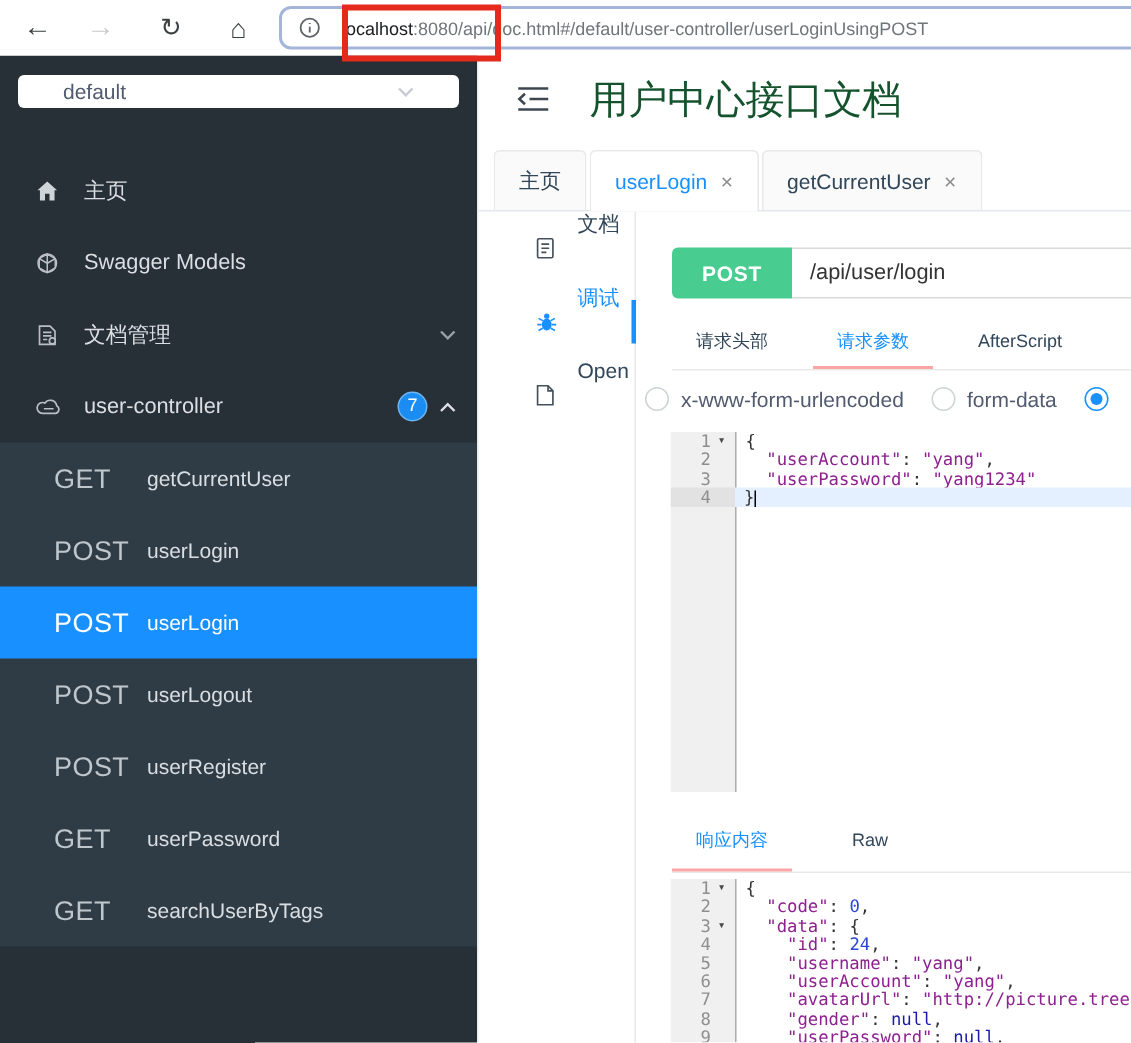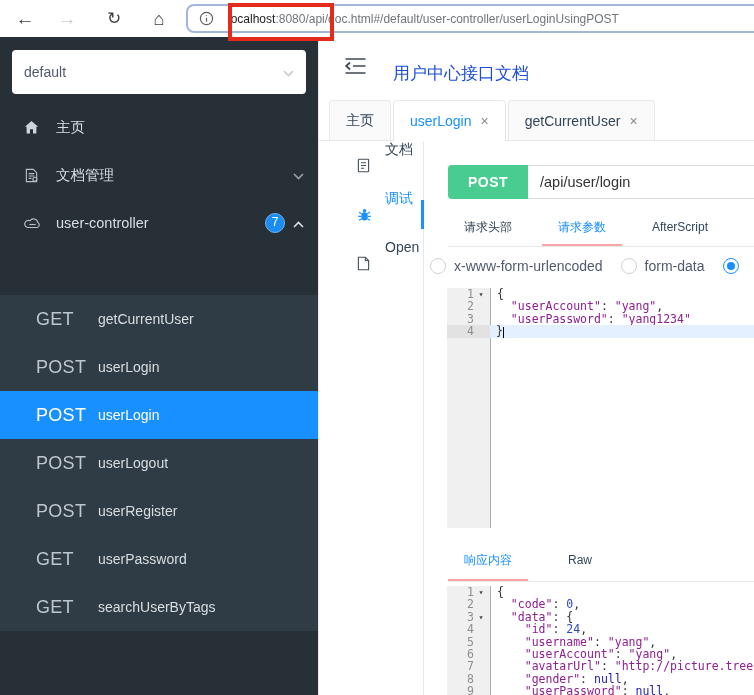--- a/index.html
+++ b/index.html
@@ -15,42 +15,42 @@
     border:2px solid #a3b6da; border-radius:8px; background:#fff; display:flex; align-items:center; }
   .addr-info { margin-left:11px; display:flex; align-items:center; }
   .addr-url { margin-left:14px; font-size:12px; white-space:nowrap; }
   .u-host { color:#1b1c1e; }
   .u-gray { color:#70757a; }
   .url-hl { position:absolute; left:228px; top:3px; width:106px; height:38px;
     border:4px solid #e32a1d; z-index:40; pointer-events:none; }
 
   
   .sidebar { position:absolute; left:0; top:37px; width:318px; height:658px; background:#272f37; z-index:5; }
-  .group-select { position:absolute; left:12px; top:13px; width:294px; height:44px; background:#fff;
-    border-radius:4px; display:flex; align-items:center; padding:0 12px; }
+  .group-select { position:absolute; left:12px; top:13px; width:294px; height:22px; background:#fff;
+    border-radius:4px; display:flex; align-items:center; padding:0 30px; }
   .group-select .val { flex:1; font-size:14px; color:#515a6e; }
   .nav-menu { position:absolute; left:0; top:66px; width:318px; }
   .nav-item { height:48px; display:flex; align-items:center; padding:0 14px 0 24px; cursor:pointer; }
   .nav-icon { width:22px; display:flex; align-items:center; }
   .nav-label { margin-left:10px; font-size:14.5px; color:#dbdfe3; flex:1; }
   .badge { min-width:20px; height:20px; border-radius:10px; background:#1b8df2; border:1.5px solid #6fb5f2;
     color:#fff; font-size:12px; line-height:17px; text-align:center; margin-right:8px; }
   .api-list { position:absolute; left:0; top:258px; width:318px; background:#303c45; }
   .api-item { height:48px; display:flex; align-items:center; padding-left:36px; cursor:pointer; }
   .api-item .m { width:62px; font-size:18px; color:#bfc6cc; letter-spacing:.3px; }
   .api-item .n { font-size:14px; color:#d9dee2; }
   .api-item.selected { background:#1890ff; }
   .api-item.selected .m, .api-item.selected .n { color:#fff; }
 
   
   .main { position:absolute; left:318px; top:37px; width:436px; height:658px; background:#fff;
     border-left:1px solid #e8eaed; }
   .hdr { position:relative; height:58px; }
   .fold-btn { position:absolute; left:25px; top:20px; cursor:pointer; }
-  .page-title { position:absolute; left:74px; top:25px; font-size:17px; color:#1d4ed8; }
+  .page-title { position:absolute; left:74px; top:12px; font-size:26px; color:#14532d; }
 
   .tabs-bar { position:relative; height:46px; border-bottom:1px solid #e4e7ed; padding:6px 0 0 10px;
     display:flex; align-items:flex-end; }
   .doc-tab { height:40px; display:flex; align-items:center; padding:0 16px; margin-right:2px;
     background:#fafafa; border:1px solid #e8e8e8; border-bottom:none; border-radius:4px 4px 0 0;
     font-size:14px; color:#314659; cursor:pointer; position:relative; }
   .doc-tab.active { background:#fff; color:#1890ff; z-index:2; height:41px; margin-bottom:-1px; }
   .doc-tab .x { margin-left:9px; color:#8c8c8c; font-size:14px; }
 
   .content { position:absolute; left:0; top:104px; right:0; bottom:0; display:flex; }
@@ -132,20 +132,29 @@
       <div class="nav-item">
         <span class="nav-icon">
           <svg width="15" height="15" viewBox="0 0 16 16">
             <path d="M8 1 L15 7.2 H13.2 V14.5 H9.6 V9.8 H6.4 V14.5 H2.8 V7.2 H1 Z" fill="#cfd4d9"></path>
           </svg>
         </span>
         <span class="nav-label">主页</span>
       </div>
       <div class="nav-item">
         <span class="nav-icon">
+          <svg width="15" height="15" viewBox="0 0 16 16" fill="none" stroke="#b9bfc5" stroke-width="1.1">
+            <circle cx="8" cy="8" r="6.6"></circle>
+            <path d="M8 1.4 L13.7 4.7 V11.3 L8 14.6 L2.3 11.3 V4.7 Z M8 1.4 V8 M2.3 4.7 L8 8 L13.7 4.7 M8 8 V14.6"></path>
+          </svg>
+        </span>
+        <span class="nav-label">Swagger Models</span>
+      </div>
+      <div class="nav-item">
+        <span class="nav-icon">
           <svg width="15" height="15" viewBox="0 0 16 16" fill="none" stroke="#b9bfc5" stroke-width="1.2">
             <path d="M2.5 1.5 H10 L13.5 5 V14.5 H2.5 Z"></path>
             <path d="M5 6 H11 M5 8.5 H11 M5 11 H8"></path>
             <circle cx="11.6" cy="12" r="2.1" fill="#272f37"></circle>
           </svg>
         </span>
         <span class="nav-label">文档管理</span>
         <span class="nav-chevron"><svg width="11" height="7" viewBox="0 0 11 7" fill="none" stroke="#9aa2a9" stroke-width="1.6">
             <path d="M1 1 L5.5 5.5 L10 1"></path>
           </svg></span>

